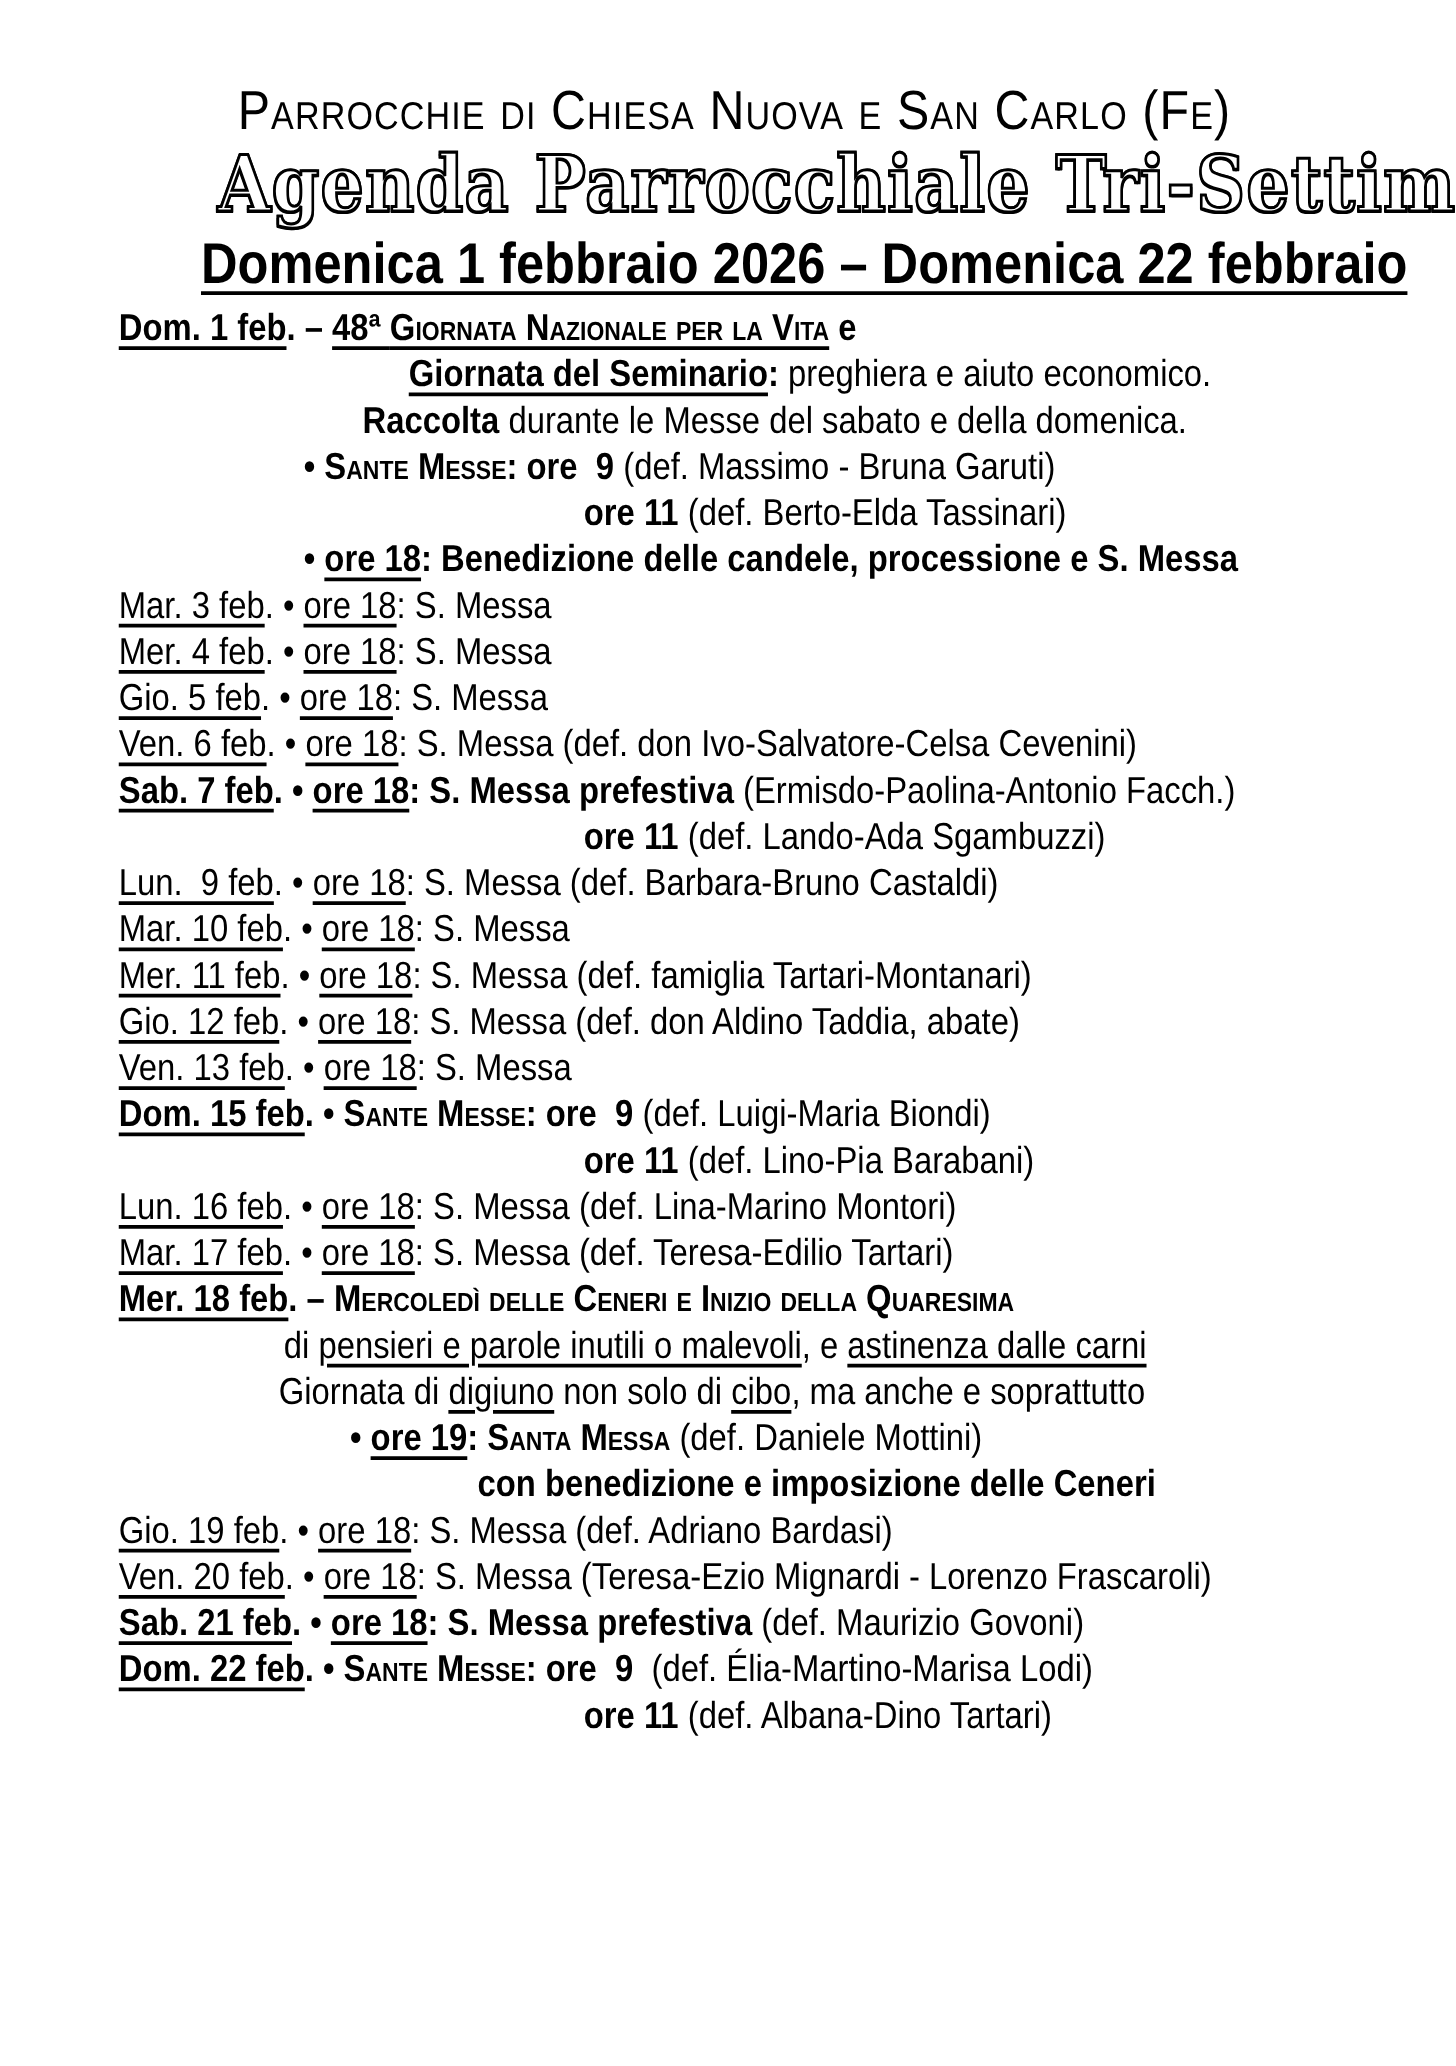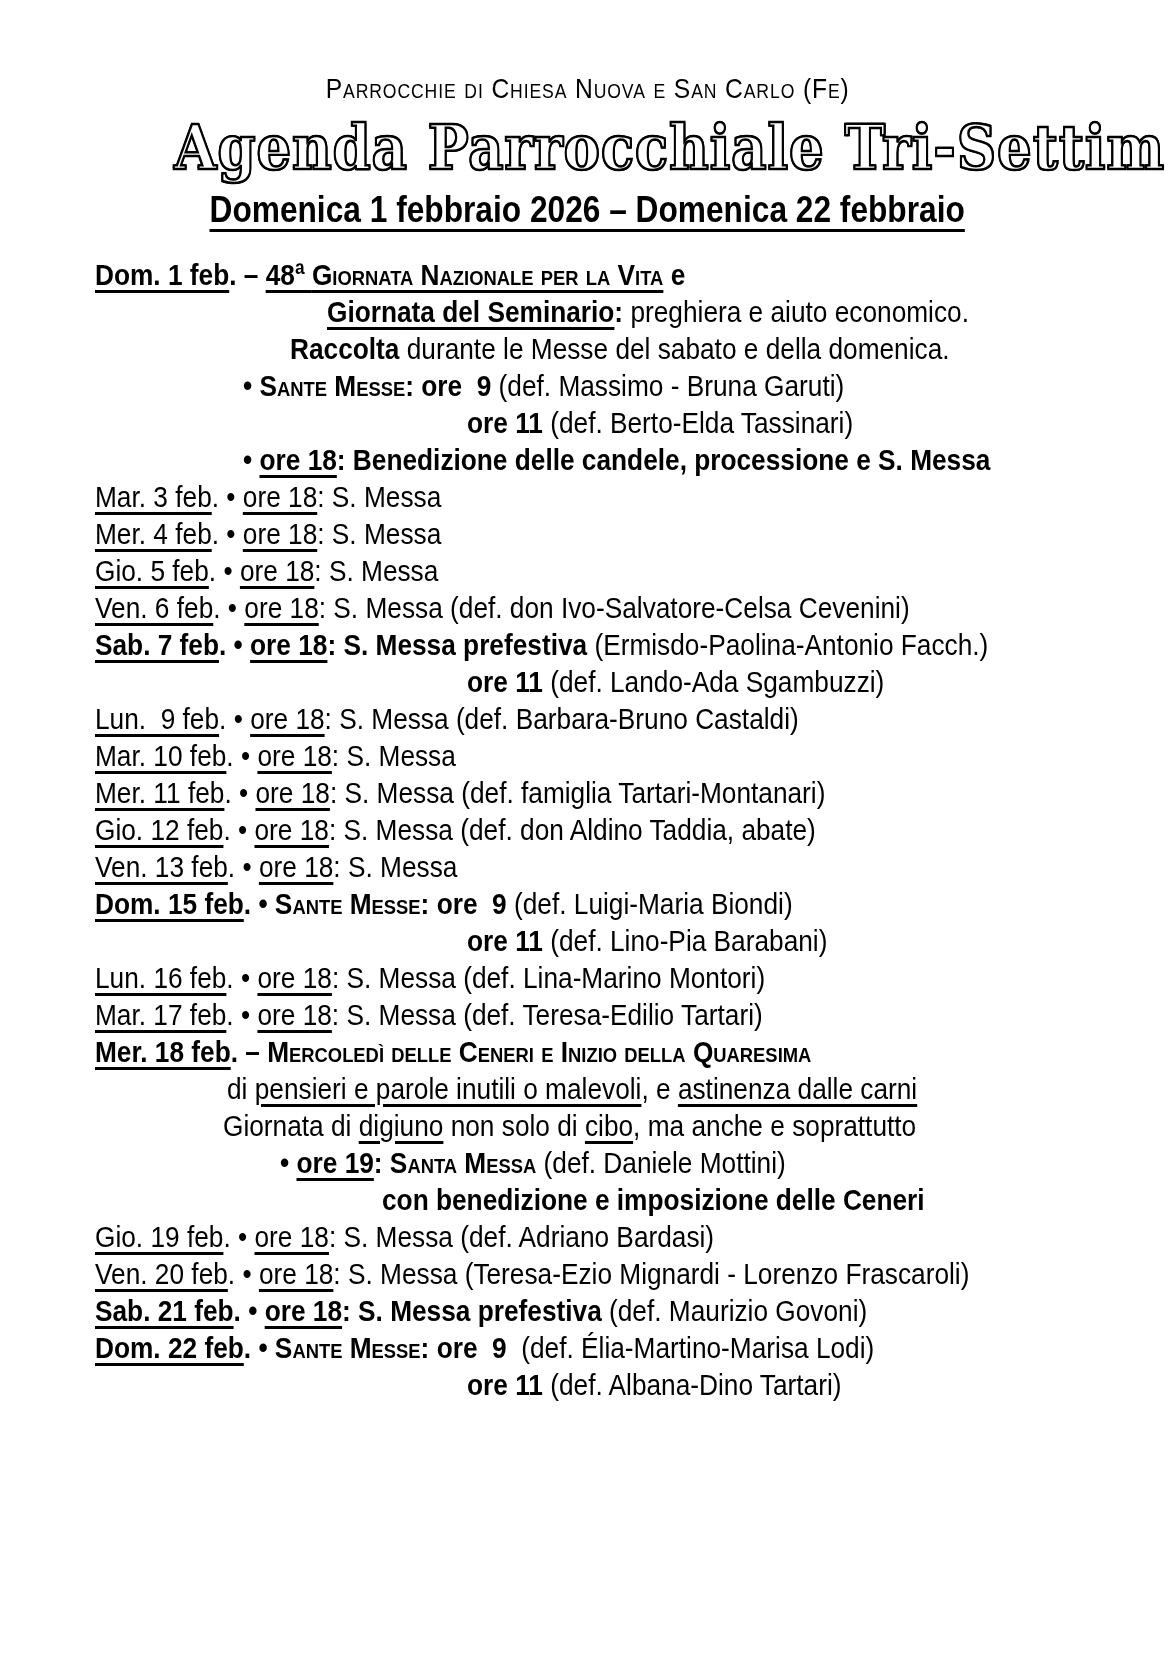--- a/index.html
+++ b/index.html
@@ -8,33 +8,33 @@
     width:1165px;height:1653px;
     background:#ffffff;
     color:#000;
     font-family:"Liberation Sans",sans-serif;
     box-sizing:border-box;
     padding:66px 0 0 95px;
     overflow:hidden;
   }
   .header{width:985px;text-align:center;}
   .hwrap{display:inline-block;transform:scaleX(0.88);transform-origin:50% 50%;white-space:pre;}
-  .supertitle{font-size:28px;line-height:46px;font-variant:small-caps;letter-spacing:1px;}
+  .supertitle{font-size:44px;line-height:46px;font-variant:small-caps;letter-spacing:1px;}
   .title{
     font-family:"DejaVu Serif",serif;
     font-weight:bold;
     font-size:62px;line-height:72px;
     color:#ffffff;
     -webkit-text-stroke:2.4px #000;
     text-shadow:1px 1px 0 #000,-1px -1px 0 #000,1px -1px 0 #000,-1px 1px 0 #000;
     letter-spacing:1px;
   }
-  .subtitle{font-size:36px;line-height:52px;font-weight:bold;margin-bottom:1px;}
+  .subtitle{font-size:46px;line-height:52px;font-weight:bold;margin-bottom:1px;}
   .subtitle .hwrap{text-decoration:underline;text-decoration-thickness:3px;text-underline-offset:7px;}
-  .agenda{margin-top:20px;font-size:30px;}
+  .agenda{margin-top:8px;font-size:30px;}
   .line{line-height:37px;white-space:nowrap;}
   .lw{display:inline-block;transform:scaleX(0.875);transform-origin:0 60%;white-space:pre;}
   .r{font-weight:normal;}
   .b{font-weight:bold;}
   .u{text-decoration:underline;text-decoration-thickness:2.5px;text-underline-offset:5px;}
   .bu{font-weight:bold;text-decoration:underline;text-decoration-thickness:2.5px;text-underline-offset:5px;}
   .sc{font-weight:bold;font-variant:small-caps;}
   .scu{font-weight:bold;font-variant:small-caps;text-decoration:underline;text-decoration-thickness:2.5px;text-underline-offset:5px;}
 </style>
 </head>

